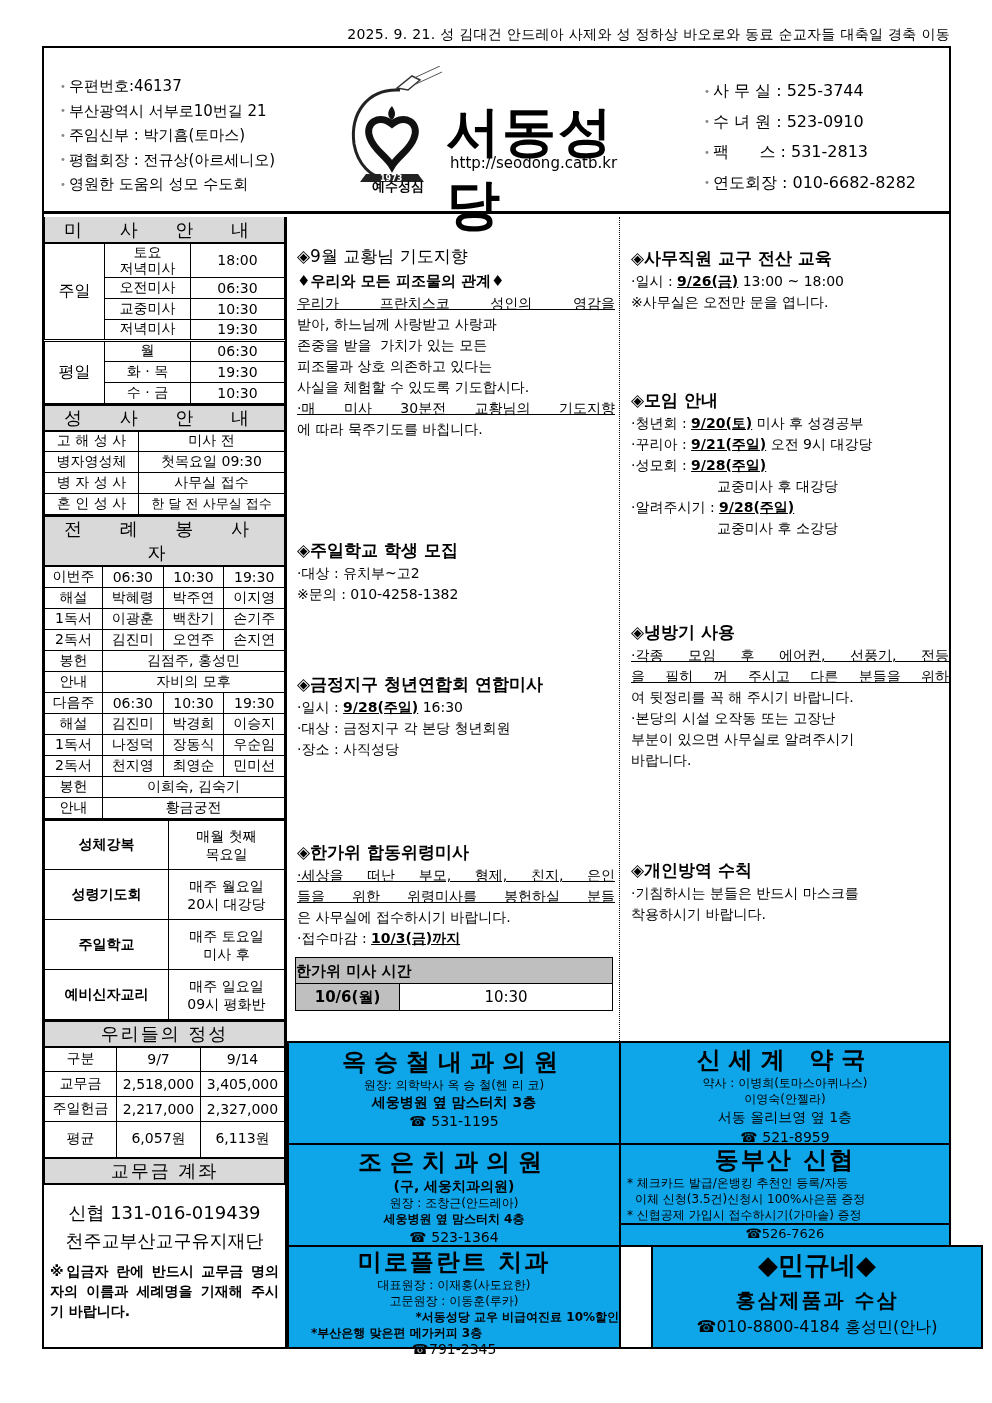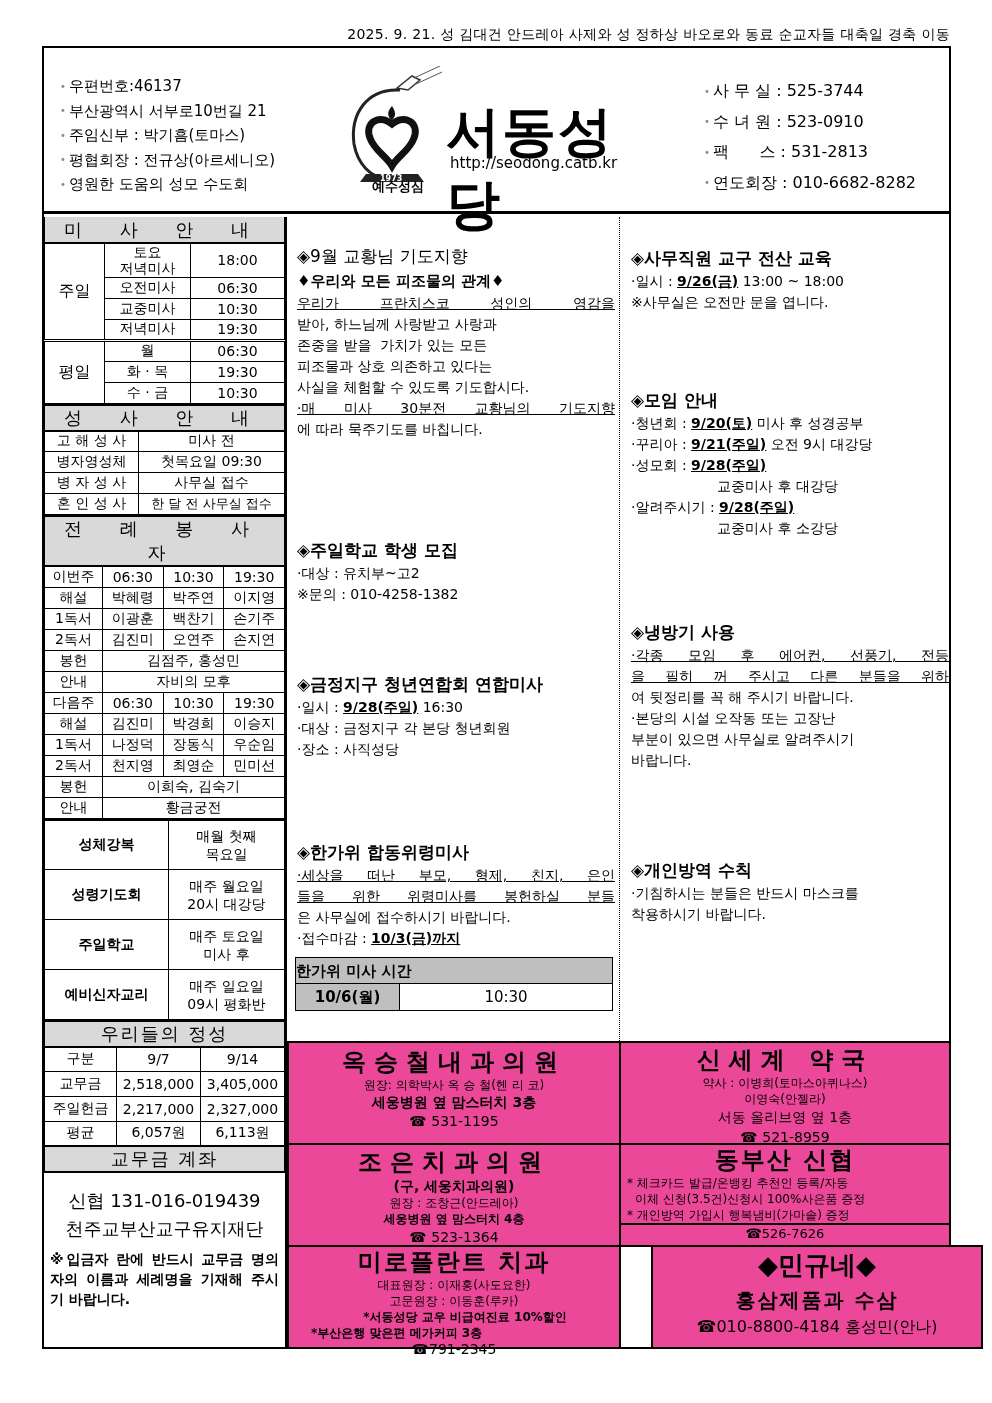--- a/index.html
+++ b/index.html
@@ -29,21 +29,21 @@
   .u { text-decoration: underline; font-weight: bold; }
   .j { text-align: justify; text-align-last: justify; text-decoration: underline; }
   .indent { padding-left: 86px; }
 
   .hanga { position: absolute; left: 8px; top: 740px; width: 318px; border: 1px solid #000; }
   .hanga .hh { background: #bfbfbf; text-align: left; font-weight: bold; height: 26px; line-height: 26px; font-size: 15px; border-bottom: 1px solid #000; }
   .hanga .row { display: flex; height: 26px; line-height: 26px; font-size: 15px; }
   .hanga .c1 { width: 104px; background: #bfbfbf; font-weight: bold; text-align: center; border-right: 1px solid #000; }
   .hanga .c2 { flex: 1; text-align: center; }
 
-  .ad { position: absolute; border: 2px solid #000; text-align: center; background: #ec4899; }
+  .ad { position: absolute; border: 2px solid #000; text-align: center; background: #0ea5e9; }
   .ad .t { font-weight: bold; font-size: 24px; letter-spacing: 8px; line-height: 30px; }
   .ad .s { font-size: 12px; line-height: 16px; }
   .ad .m { font-size: 14px; line-height: 18px; font-weight: bold; }
   .ad .p { font-size: 14px; line-height: 20px; }
 </style>
 </head>
 <body>
 
 <div class="topline">2025. 9. 21. 성 김대건 안드레아 사제와 성 정하상 바오로와 동료 순교자들 대축일 경축 이동</div>
 
@@ -250,21 +250,21 @@
             <td style="height:25px">교무금</td>
             <td>2,518,000</td>
             <td>3,405,000</td>
           </tr>
       <tr>
             <td style="height:25px">주일헌금</td>
             <td>2,217,000</td>
             <td>2,327,000</td>
           </tr>
       <tr>
-            <td style="height:25px">평균</td>
+            <td style="height:37px">평균</td>
             <td>6,057원</td>
             <td>6,113원</td>
           </tr>
       <tr>
             <td colspan="3" class="sechead" style="letter-spacing:2px">교무금 계좌</td>
           </tr>
     </tbody>
       </table>
     <div style="text-align:center;padding-top:14px">
       <div style="font-size:18px;line-height:28px">신협 131-016-019439</div>
@@ -360,28 +360,28 @@
     <div class="t" style="margin-top:2px">조은치과의원</div>
     <div class="m">(구, 세웅치과의원)</div>
     <div class="s">원장 : 조창근(안드레아)</div>
     <div class="s" style="font-weight:bold">세웅병원 옆 맘스터치 4층</div>
     <div class="p">☎ 523-1364</div>
   </div>
   <div class="ad" style="left:575px;top:1095px;width:332px;height:104px">
     <div class="t" style="letter-spacing:2px">동부산 신협</div>
     <div class="s" style="text-align:left;padding-left:6px">* 체크카드 발급/온뱅킹 추천인 등록/자동</div>
     <div class="s" style="text-align:left;padding-left:14px">이체 신청(3.5건)신청시 100%사은품 증정</div>
-    <div class="s" style="text-align:left;padding-left:6px;border-bottom:2px solid #000">* 개인방역 가입시 행복냄비(가마솥) 증정</div>
+    <div class="s" style="text-align:left;padding-left:6px;border-bottom:2px solid #000">* 신협공제 가입시 접수하시기(가마솥) 증정</div>
     <div class="s" style="font-size:13px;line-height:18px">☎526-7626</div>
   </div>
   <div class="ad" style="left:243px;top:1197px;width:334px;height:104px">
     <div class="t" style="letter-spacing:2px">미로플란트 치과</div>
     <div class="s">대표원장 : 이재홍(사도요한)</div>
     <div class="s">고문원장 : 이동훈(루카)</div>
-    <div class="s" style="text-align:center;padding-left:22px;font-weight:bold">*서동성당 교우 비급여진료 10%할인</div>
+    <div class="s" style="text-align:right;padding-left:22px;font-weight:bold">*서동성당 교우 비급여진료 10%할인</div>
     <div class="s" style="text-align:left;padding-left:22px;font-weight:bold">*부산은행 맞은편 메가커피 3층</div>
     <div class="p" style="line-height:16px">☎791-2345</div>
   </div>
   <div class="ad" style="left:607px;top:1197px;width:332px;height:104px">
     <div class="t" style="letter-spacing:0;font-size:26px;line-height:36px">◆민규네◆</div>
     <div class="m" style="font-size:20px;line-height:34px;letter-spacing:2px">홍삼제품과 수삼</div>
     <div class="p" style="font-size:16px">☎010-8800-4184 홍성민(안나)</div>
   </div>
 </div>
 

